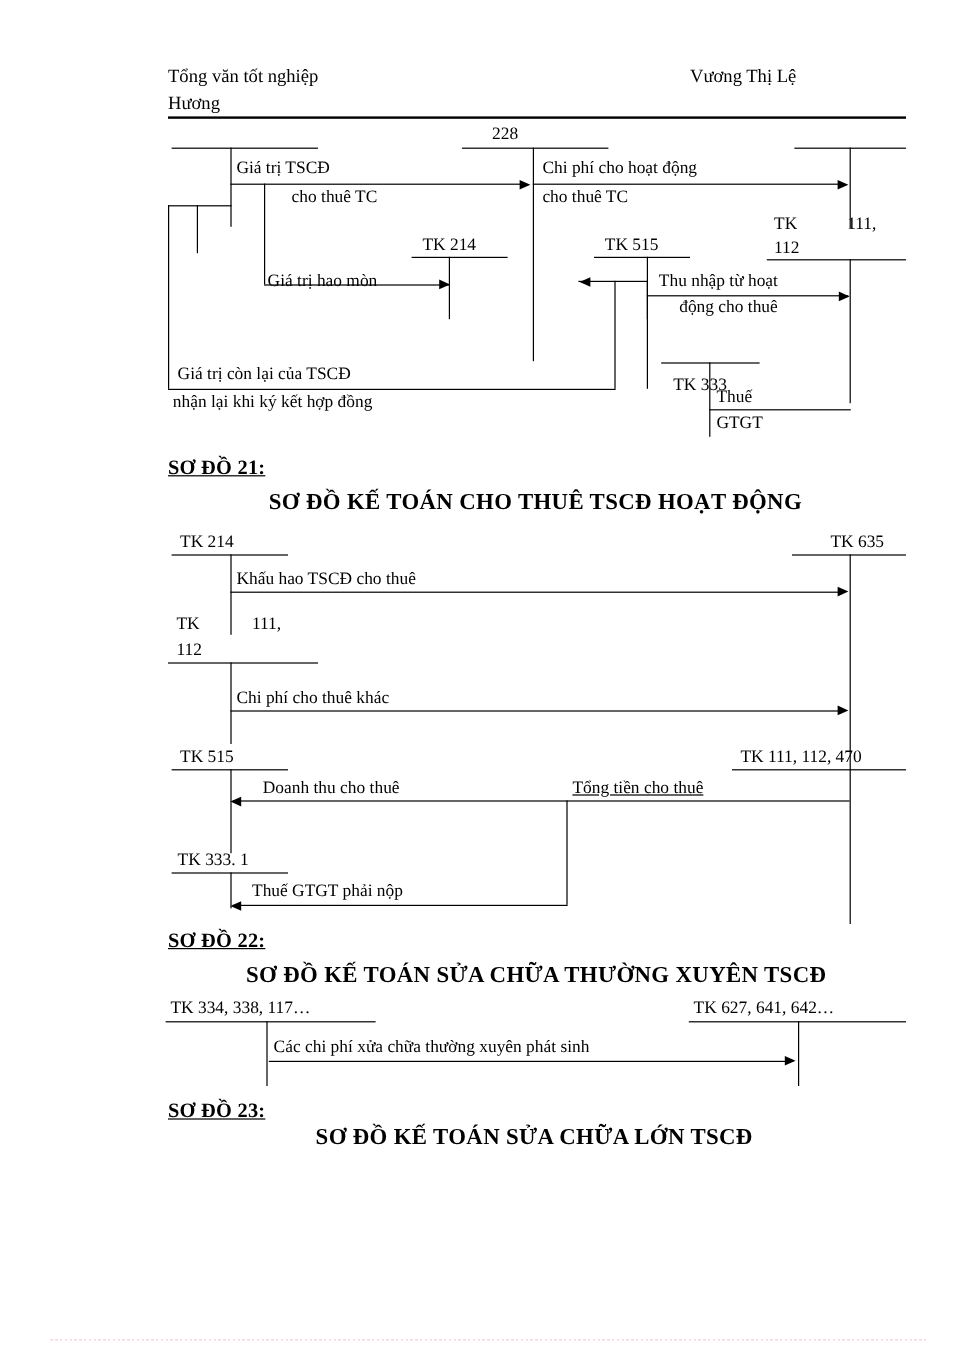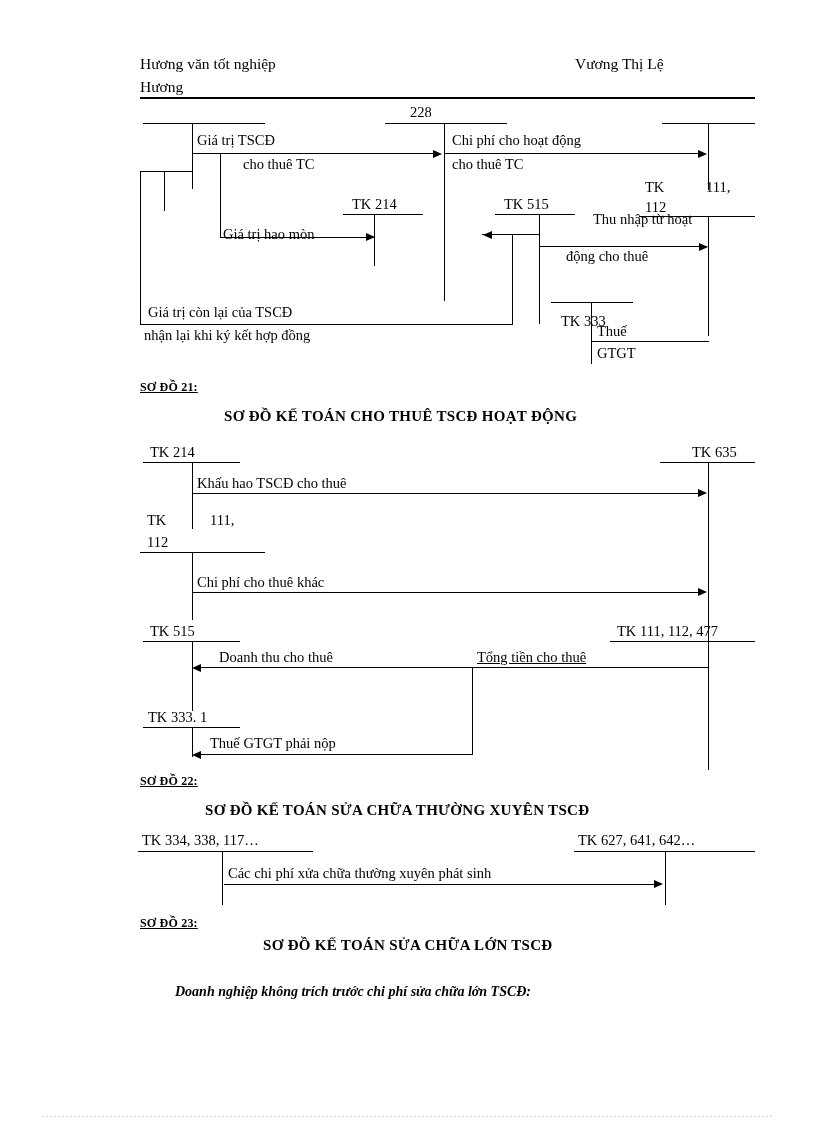--- a/index.html
+++ b/index.html
@@ -19,38 +19,38 @@
   
   .ar{position:absolute;width:0;height:0;}
   .ar-r{border-top:4px solid transparent;border-bottom:4px solid transparent;border-left:9px solid #000;}
   .ar-l{border-top:4px solid transparent;border-bottom:4px solid transparent;border-right:9px solid #000;}
 
   
   .hdr{font-size:15.5px;}
   .hdr-rule{position:absolute;left:140px;top:97px;width:615px;height:2px;background:#000;}
 
   
-  .sodo-label{font-size:12px;font-weight:bold;text-decoration:underline;letter-spacing:.2px;}
-  .sodo-title{font-size:15px;font-weight:bold;letter-spacing:.3px;}
+  .sodo-label{font-size:17px;font-weight:bold;text-decoration:underline;letter-spacing:.2px;}
+  .sodo-title{font-size:19px;font-weight:bold;letter-spacing:.3px;}
   .th1{font-size:14.5px;font-weight:bold;}
   .th1 u{text-decoration:underline;}
   .italbold{font-size:14px;font-weight:bold;font-style:italic;}
 
   .lbl{font-size:14.5px;}
   .pg{font-size:14.5px;}
 
   .bottom-rule{position:absolute;left:42px;top:1116px;width:732px;height:1px;
     background:repeating-linear-gradient(to right,#f2c6de 0 2px,transparent 2px 4px);}
 </style>
 </head>
 <body>
 
 <div class="page">
 
-  <div class="t hdr" style="left:140px;top:56px;">Hương văn tốt nghiệp</div>
+  <div class="t hdr" style="left:140px;top:56px;">Tổng văn tốt nghiệp</div>
   <div class="t hdr" style="left:140px;top:79px;">Hương</div>
   <div class="t hdr" style="left:575px;top:56px;">Vương Thị Lệ</div>
   <div class="hdr-rule"></div>
   <div class="t pg" style="left:410px;top:105px;">228</div>
 
   <div>
 
     <div class="hl" style="left:143px;top:123px;width:122px;"></div>
     <div class="vl" style="left:192px;top:123px;height:66px;"></div>
 
@@ -82,21 +82,21 @@
     <div class="t lbl" style="left:706px;top:180px;">111,</div>
     <div class="t lbl" style="left:645px;top:200px;">112</div>
     <div class="hl" style="left:639px;top:216px;width:116px;"></div>
     <div class="vl" style="left:708px;top:216px;height:120px;"></div>
 
     <div class="t lbl" style="left:223px;top:227px;">Giá trị hao mòn</div>
     <div class="hl" style="left:220px;top:237px;width:154px;"></div>
     <div class="ar ar-r" style="left:366px;top:233px;"></div>
     <div class="vl" style="left:220px;top:153px;height:84px;"></div>
 
-    <div class="t lbl" style="left:549px;top:212px;margin-left:44px;">Thu nhập từ hoạt</div>
+    <div class="t lbl" style="left:549px;top:227px;">Thu nhập từ hoạt</div>
     <div class="t lbl" style="left:549px;top:249px;margin-left:17px;">động cho thuê</div>
     <div class="hl" style="left:539px;top:246px;width:168px;"></div>
     <div class="ar ar-r" style="left:699px;top:243px;"></div>
 
     <div class="hl" style="left:482px;top:234px;width:58px;"></div>
     <div class="ar ar-l" style="left:483px;top:231px;"></div>
     <div class="vl" style="left:539px;top:234px;height:90px;"></div>
 
     <div class="t lbl" style="left:561px;top:285px;margin-top:29px;">TK 333</div>
     <div class="hl" style="left:551px;top:302px;width:82px;"></div>
@@ -138,21 +138,21 @@
     <div class="vl" style="left:192px;top:552px;height:68px;"></div>
 
     <div class="t lbl" style="left:197px;top:575px;">Chi phí cho thuê khác</div>
     <div class="hl" style="left:192px;top:592px;width:512px;"></div>
     <div class="ar ar-r" style="left:698px;top:588px;"></div>
 
     <div class="t lbl" style="left:150px;top:624px;">TK 515</div>
     <div class="hl" style="left:143px;top:641px;width:97px;"></div>
     <div class="vl" style="left:192px;top:641px;height:70px;"></div>
 
-    <div class="t lbl" style="left:617px;top:624px;">TK 111, 112, 477</div>
+    <div class="t lbl" style="left:617px;top:624px;">TK 111, 112, 470</div>
     <div class="hl" style="left:610px;top:641px;width:145px;"></div>
 
     <div class="t lbl" style="left:219px;top:650px;">Doanh thu cho thuê</div>
     <div class="t lbl" style="left:477px;top:650px;text-decoration:underline;">Tổng tiền  cho thuê</div>
     <div class="hl" style="left:194px;top:667px;width:514px;"></div>
     <div class="ar ar-l" style="left:192px;top:664px;"></div>
 
     <div class="vl" style="left:472px;top:667px;height:87px;"></div>
 
     <div class="t lbl" style="left:148px;top:710px;">TK 333. 1</div>
@@ -176,16 +176,15 @@
     <div class="hl" style="left:574px;top:851px;width:181px;"></div>
     <div class="vl" style="left:665px;top:851px;height:54px;"></div>
 
     <div class="t lbl" style="left:228px;top:866px;">Các chi phí xửa chữa thường xuyên phát sinh</div>
     <div class="hl" style="left:224px;top:884px;width:437px;"></div>
     <div class="ar ar-r" style="left:654px;top:880px;"></div>
   </div>
 
   <div class="t sodo-label" style="left:140px;top:917px;">SƠ ĐỒ 23:</div>
   <div class="t sodo-title" style="left:263px;top:938px;">SƠ ĐỒ KẾ TOÁN SỬA CHỮA LỚN TSCĐ</div>
-  <div class="t italbold" style="left:175px;top:985px;">Doanh nghiệp không trích trước chi phí sửa chữa lớn TSCĐ:</div>
 
   <div class="bottom-rule"></div>
 </div>
 
 </body></html>

